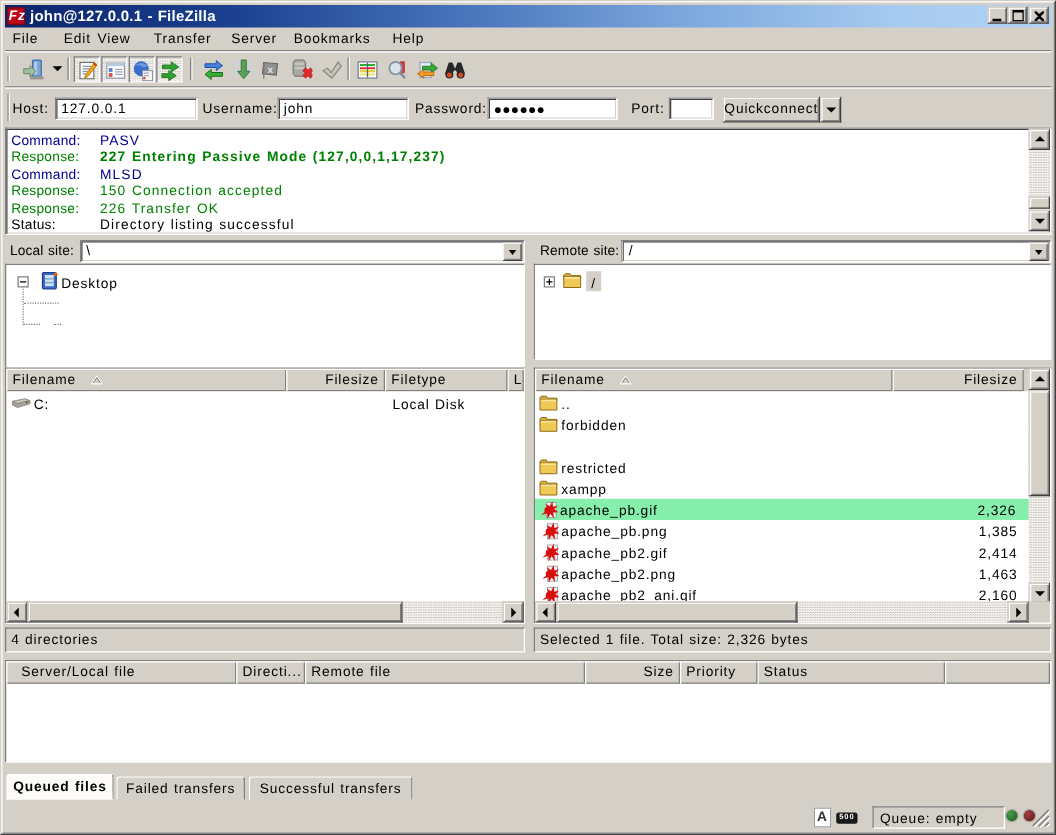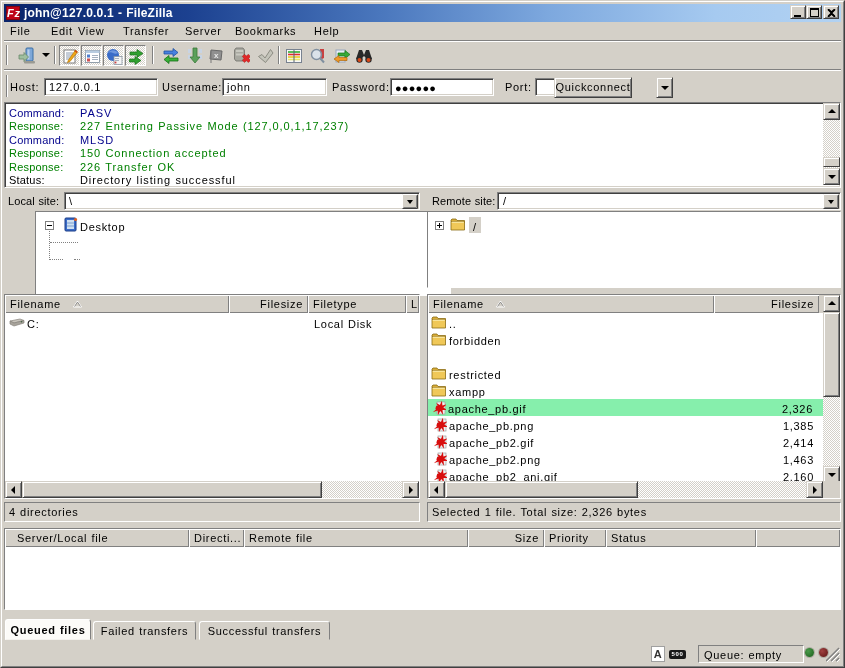--- a/index.html
+++ b/index.html
@@ -205,30 +205,30 @@
   <div class="abs" style="left:2px;top:4px;width:1px;height:22px;background:#808080;"></div>
   <div class="abs" style="left:3px;top:4px;width:1px;height:22px;background:#fff;"></div>
   <span class="abs" style="left:6px;top:10px;">Host:</span>
   <div class="fld" style="left:40px;top:7px;width:114px;height:18px;padding:2px 0 0 4px;">127.0.0.1</div>
   <span class="abs" style="left:158px;top:10px;">Username:</span>
   <div class="fld" style="left:218px;top:7px;width:105px;height:18px;padding:2px 0 0 4px;">john</div>
   <span class="abs" style="left:328px;top:10px;">Password:</span>
   <div class="fld" style="left:386px;top:7px;width:104px;height:18px;padding:3px 0 0 4px;font-size:11px;letter-spacing:0.2px;">●●●●●●</div>
   <span class="abs" style="left:501px;top:10px;">Port:</span>
   <div class="fld" style="left:531px;top:7px;width:36px;height:18px;"></div>
-  <div class="btn3d abs" style="left:550px;top:6px;width:78px;height:21px;text-align:center;padding-top:3px;">Quickconnect</div>
+  <div class="btn3d abs" style="left:574px;top:6px;width:78px;height:21px;text-align:center;padding-top:3px;">Quickconnect</div>
   <div class="btn3d abs" style="left:652px;top:6px;width:17px;height:21px;">
       <div class="tri-d" style="left:4px;top:8px;"></div>
     </div>
 </div>
 
 <div id="log" class="abs sunk2" style="left:4px;top:102px;width:837px;height:86px;">
   <div class="abs" style="left:4px;top:4px;width:800px;line-height:13.4px;white-space:nowrap;letter-spacing:0.2px;" id="loglines">
     <div style="position:relative;"><span style="color:#00008b;">Command:</span><span style="color:#00008b;position:absolute;left:71px;letter-spacing:0.9px;">PASV</span></div>
-    <div style="position:relative;"><span style="color:#008000;">Response:</span><span style="color:#008000;position:absolute;left:71px;letter-spacing:0.9px;">227 Entering Passive Mode (127,0,0,1,17,237)</span></div>
+    <div style="position:relative;"><span style="color:#008000;">Response:</span><span style="color:#008000;position:absolute;left:71px;letter-spacing:0.9px;font-weight:bold;">227 Entering Passive Mode (127,0,0,1,17,237)</span></div>
     <div style="position:relative;"><span style="color:#00008b;">Command:</span><span style="color:#00008b;position:absolute;left:71px;letter-spacing:0.9px;">MLSD</span></div>
     <div style="position:relative;"><span style="color:#008000;">Response:</span><span style="color:#008000;position:absolute;left:71px;letter-spacing:0.9px;">150 Connection accepted</span></div>
     <div style="position:relative;"><span style="color:#008000;">Response:</span><span style="color:#008000;position:absolute;left:71px;letter-spacing:0.9px;">226 Transfer OK</span></div>
     <div style="position:relative;"><span>Status:</span><span style="position:absolute;left:71px;letter-spacing:0.9px;">Directory listing successful</span></div>
   </div>
   <div class="abs dither" style="right:0;top:0;width:17px;height:82px;">
     <div class="sbtn" style="left:0;top:0;width:17px;height:17px;">
         <div class="tri-u" style="left:4px;top:5px;"></div>
       </div>
     <div class="sbtn" style="left:0;top:54px;width:17px;height:10px;box-shadow:inset 1px 1px 0 #fff;"></div>
@@ -239,21 +239,21 @@
 </div>
 
 <div id="lcombo" class="abs" style="left:4px;top:190px;width:416px;height:21px;">
   <span class="abs" style="left:4px;top:5px;letter-spacing:0.1px;">Local site:</span>
   <div class="fld" style="left:60px;top:2px;width:356px;height:18px;padding:2px 0 0 4px;">\
     <svg class="abs" style="right:1px;top:1px;" width="16" height="15">
         <use href="#combobtn"></use>
       </svg>
   </div>
 </div>
-<div id="ltree" class="abs sunk1" style="left:4px;top:211px;width:416px;height:85px;background:#fff;margin-left:31px;">
+<div id="ltree" class="abs sunk1" style="left:4px;top:211px;width:416px;height:85px;background:#fff;">
 
   <div class="abs" style="left:13px;top:14px;width:1px;height:34px;border-left:1px dotted #808080;"></div>
   <div class="abs" style="left:14px;top:30px;width:28px;height:1px;border-top:1px dotted #808080;"></div>
   <div class="abs" style="left:14px;top:47px;width:13px;height:1px;border-top:1px dotted #808080;"></div>
   <div class="abs" style="left:38px;top:47px;width:6px;height:1px;border-top:1px dotted #808080;"></div>
   <div class="row" style="top:5px;">
     <div class="abs" style="left:8px;top:4px;width:9px;height:9px;background:#fff;border:1px solid #808080;">
         <div class="abs" style="left:1px;top:3px;width:5px;height:1px;background:#000;"></div>
       </div>
     <svg class="abs" style="left:26px;top:0px;" width="16" height="16" viewBox="0 0 16 16">

